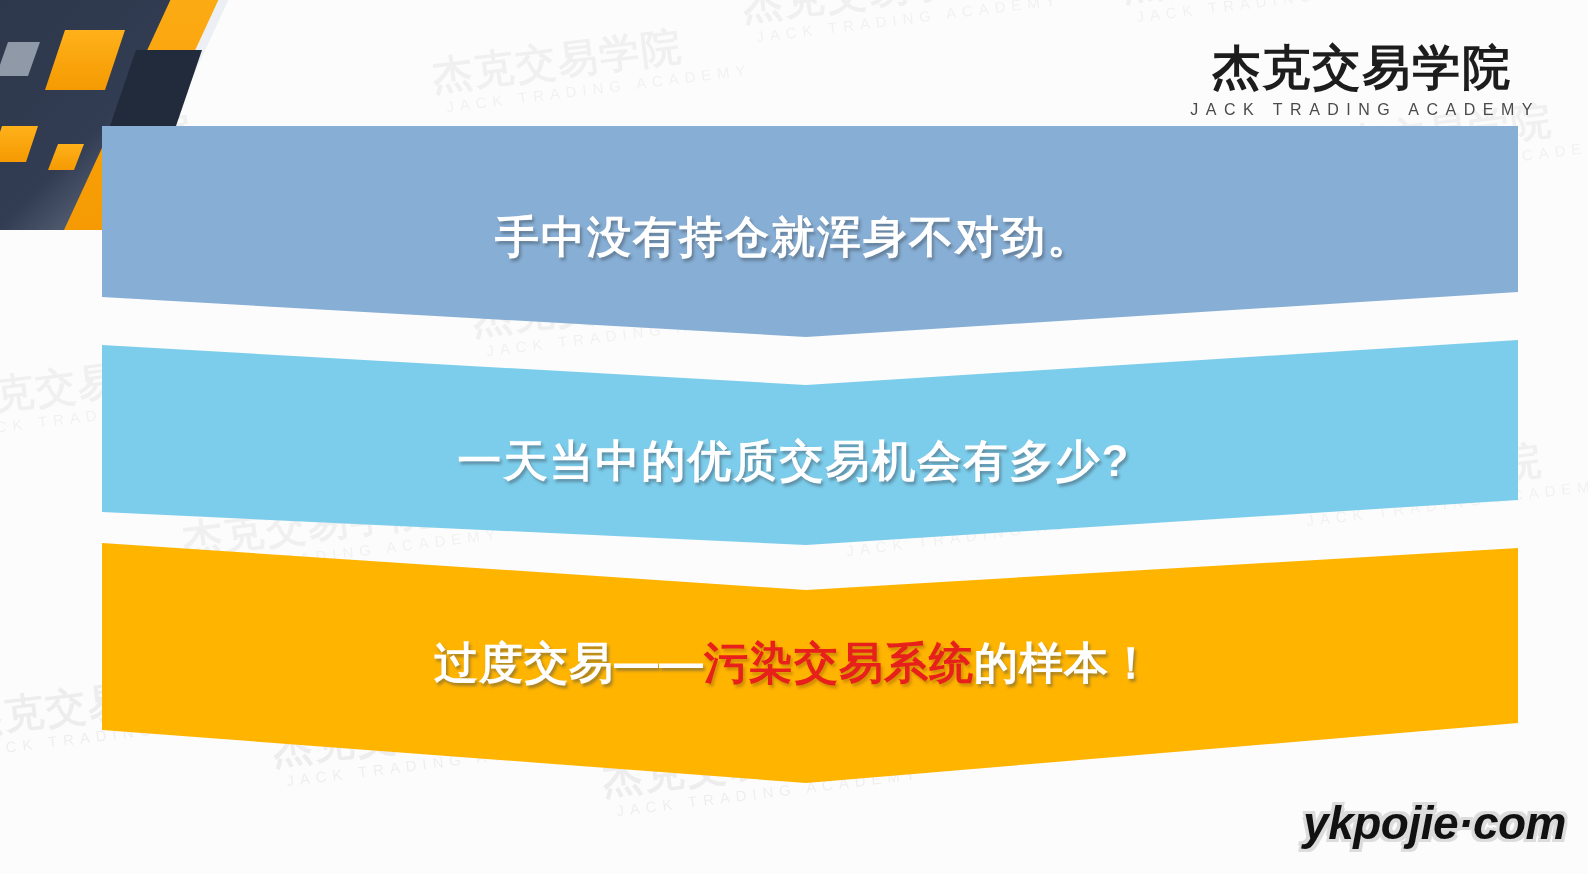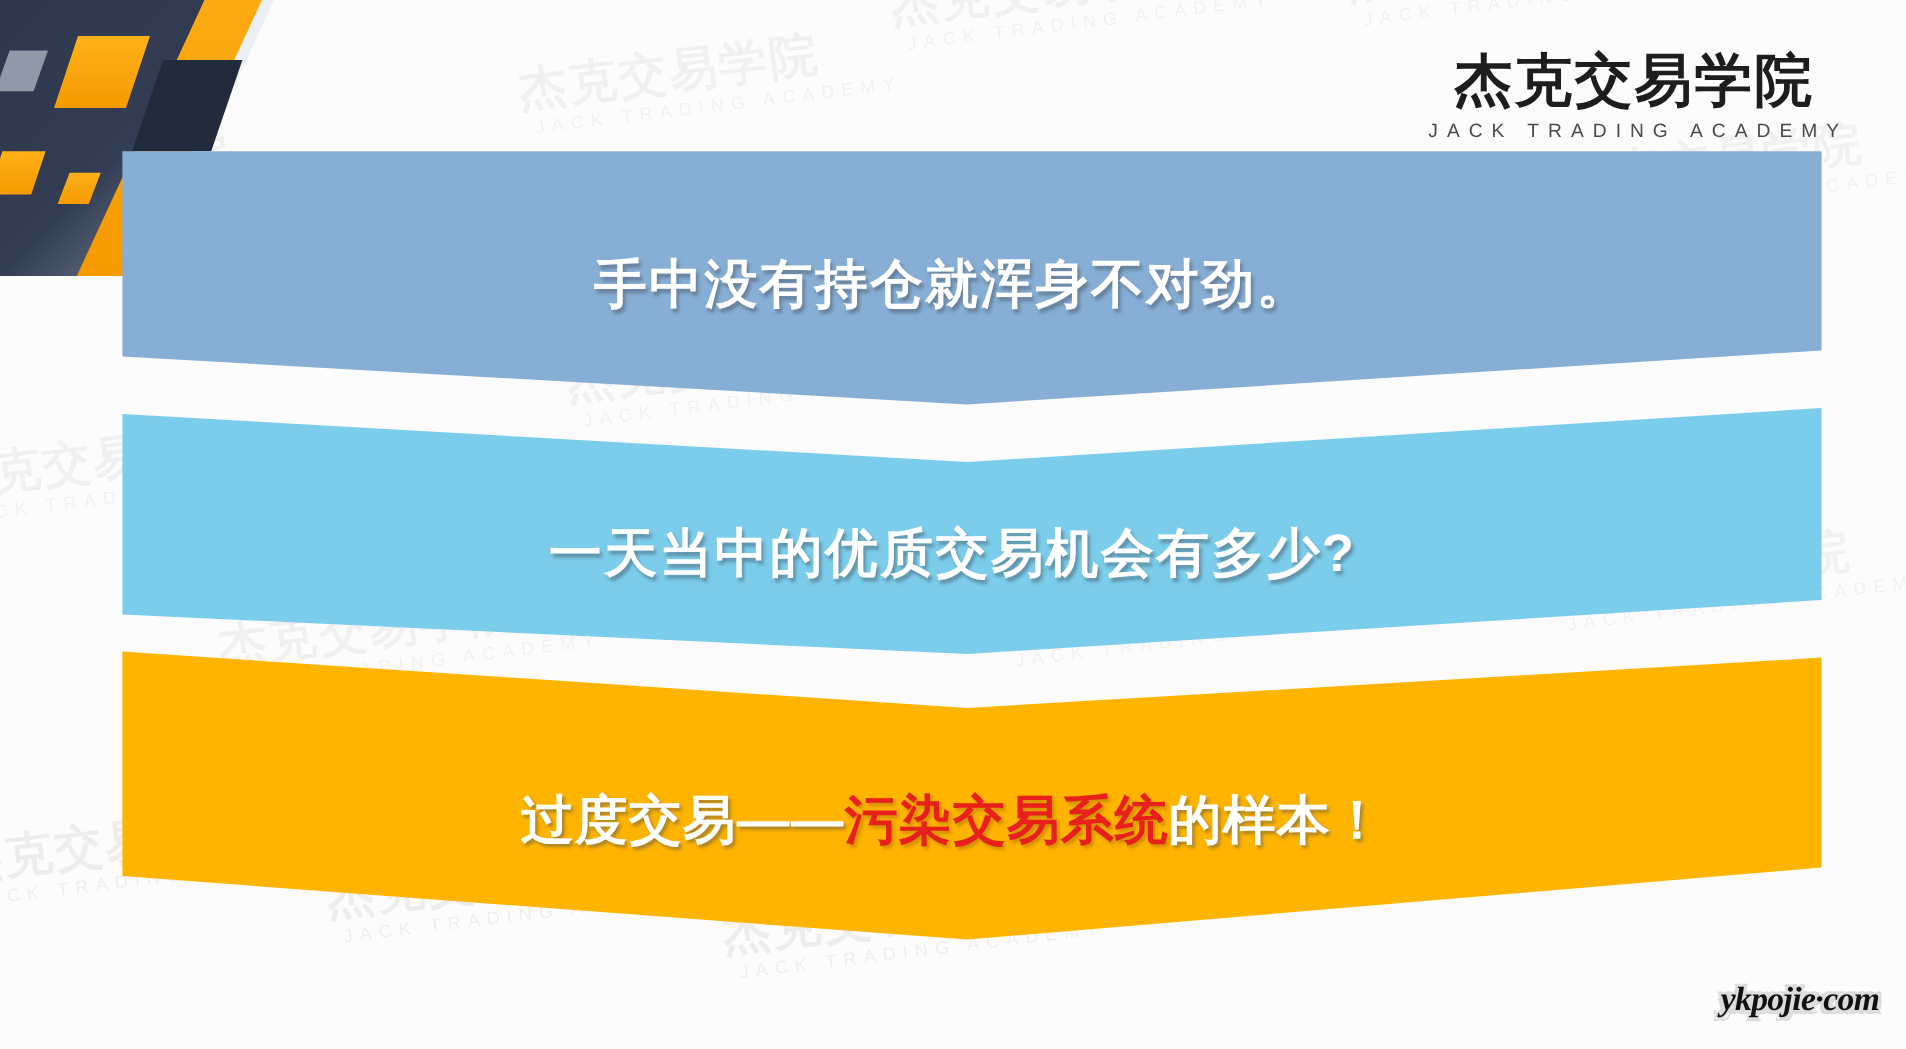--- a/index.html
+++ b/index.html
@@ -114,34 +114,34 @@
     width: 1588px;
     text-align: center;
     font-weight: 700;
     color: #ffffff;
     letter-spacing: 2px;
     text-shadow: 2px 3px 3px rgba(60,70,85,0.45);
     white-space: nowrap;
   }
   .band-text-1 { top: 208px; font-size: 44px; }
   .band-text-2 { top: 432px; font-size: 44px; }
-  .band-text-3 { top: 634px; font-size: 44px; letter-spacing: 1px; margin-top: 20px; }
+  .band-text-3 { top: 634px; font-size: 44px; letter-spacing: 1px; }
   .hl-red {
     color: #e8201c;
     text-shadow: 2px 3px 3px rgba(120,70,10,0.35);
   }
 
   
   .site-mark {
     position: absolute;
     right: 22px;
     bottom: 24px;
     z-index: 8;
-    font-family: Liberation Serif, serif;
-    font-size: 28px;
+    font-family: Liberation Sans, sans-serif;
+    font-size: 46px;
     font-weight: 700;
     font-style: italic;
     color: #111111;
     letter-spacing: -0.5px;
     text-shadow:
        2px 0 0 #dcdcdc, -2px 0 0 #dcdcdc,
        0 2px 0 #dcdcdc, 0 -2px 0 #dcdcdc,
        3px 3px 0 #dcdcdc, -3px 3px 0 #dcdcdc,
        3px -3px 0 #dcdcdc, -3px -3px 0 #dcdcdc;
   }

